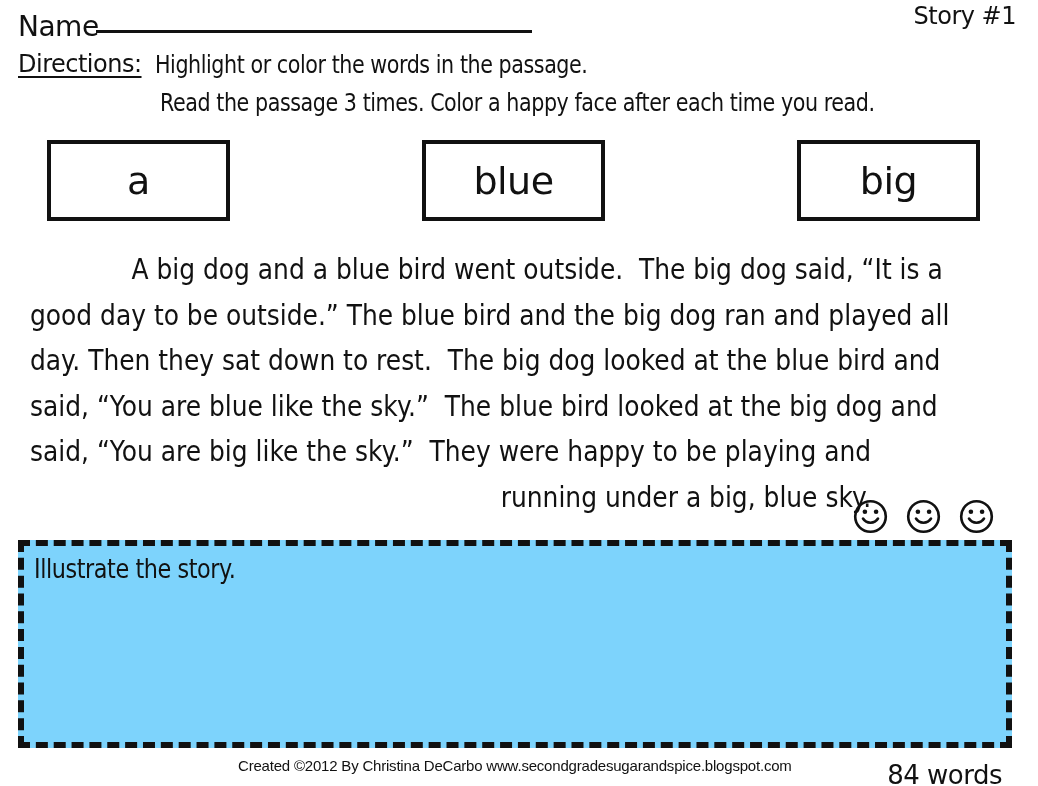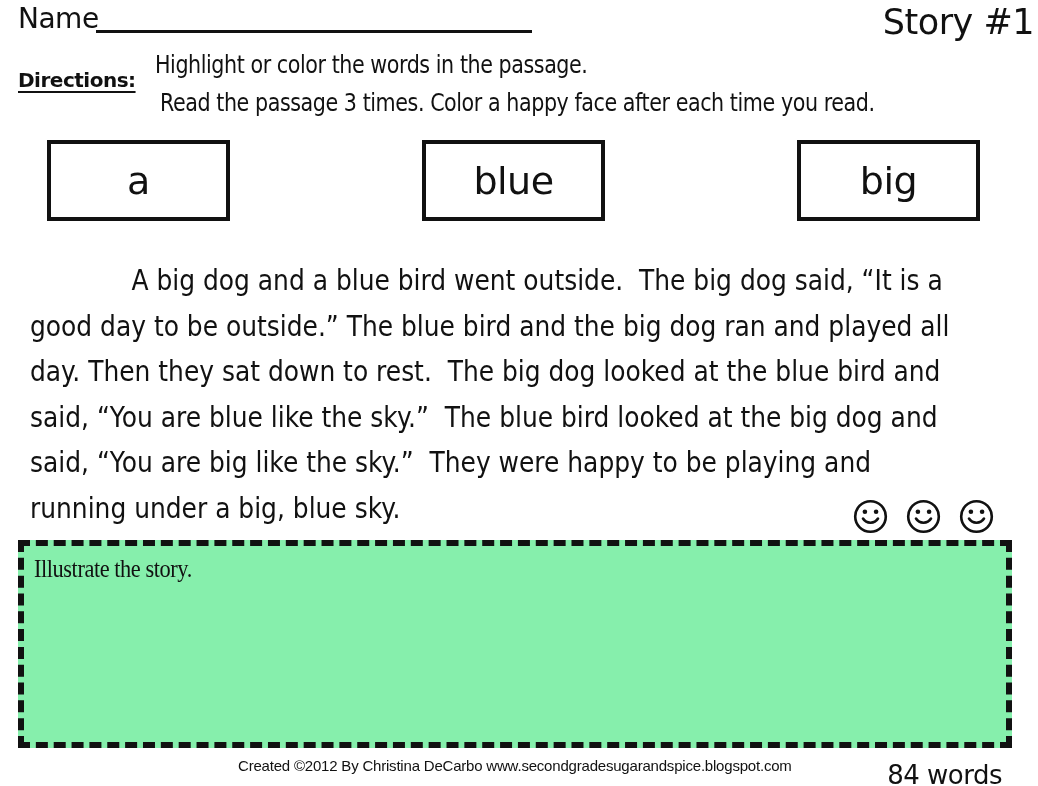--- a/index.html
+++ b/index.html
@@ -11,51 +11,51 @@
     background: #ffffff;
     font-family: "DejaVu Sans", sans-serif;
     color: #111111;
     overflow: hidden;
     margin: 0 auto;
   }
   .hand { letter-spacing: -0.5px; }
   .squish { transform: scaleX(0.86); transform-origin: left center; white-space: pre; }
 
   
-  .name-label   { position: absolute; left: 18px;  top: 2px;  font-size: 28px; }
+  .name-label   { position: absolute; left: 18px;  top: 10px;  font-size: 28px; }
   .name-line    { position: absolute; left: 96px;  top: 2px;  width: 436px; height: 31px;
                   border-bottom: 3px solid #111; }
-  .story-label  { position: absolute; right: 4px; top: 2px;  font-size: 35px; text-align: center; }
+  .story-label  { position: absolute; right: 22px; top: 2px;  font-size: 24px; text-align: center; }
 
   
-  .dir-label    { position: absolute; left: 18px;  top: 68px; font-size: 20px; font-weight: bold;
+  .dir-label    { position: absolute; left: 18px;  top: 50px; font-size: 24px; font-weight: normal;
                   text-decoration: underline; text-underline-offset: 4px; }
   .dir-line1    { position: absolute; left: 155px; top: 51px; font-size: 24px; }
   .dir-line2    { position: absolute; left: 160px; top: 89px; font-size: 24px; }
 
   
   .boxes        { position: absolute; left: 47px; top: 140px; width: 933px;
                   display: flex; justify-content: space-between; }
   .word-box     { width: 183px; height: 81px; border: 4px solid #111;
                   display: flex; align-items: center; justify-content: center;
                   font-size: 38px; background: #fff; }
 
   
-  .passage      { position: absolute; left: 30px; top: 258px; width: 978px;
-                  font-size: 29px; line-height: 45.5px; }
+  .passage      { position: absolute; left: 30px; top: 247px; width: 978px;
+                  font-size: 29px; line-height: 45.5px; text-align: right; }
   .passage .line        { white-space: pre; transform: scaleX(0.86); transform-origin: left center; }
   .passage .line.indent { text-indent: 118px; }
 
   
   .smileys      { position: absolute; left: 852px; top: 498px; display: flex; gap: 16px; }
   .smiley       { width: 37px; height: 37px; display: inline-block; }
 
   
   .illustrate-box   { position: absolute; left: 18px; top: 540px; width: 994px; height: 208px;
-                      border: 6px dashed #111; background: #86efac; font-family: Liberation Serif, serif; }
+                      border: 6px dashed #111; background: #7dd3fc; }
   .illustrate-label { position: absolute; left: 10px; top: 8px; font-size: 26px; }
 
   
   .footer-credit { position: absolute; left: 238px; top: 757px; font-size: 15px;
                    font-family: "Liberation Sans", sans-serif; letter-spacing: -0.2px; }
   .word-count    { position: absolute; right: 36px; top: 760px; font-size: 26px; }
 </style>
 </head>
 <body>
 

